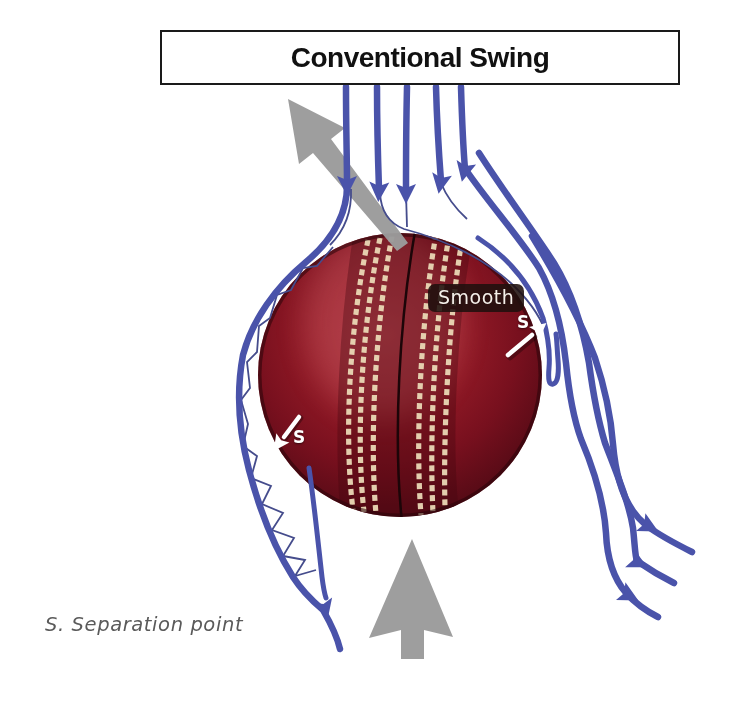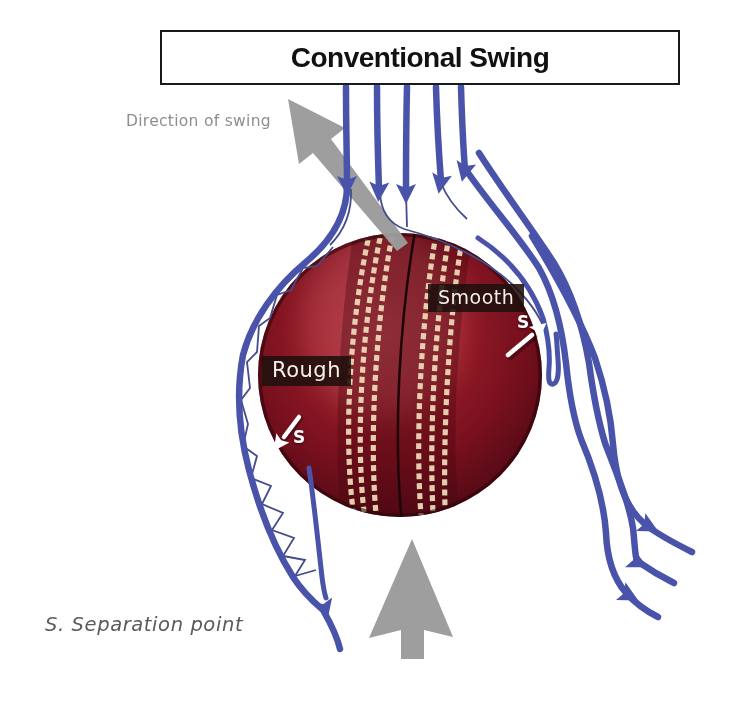--- a/index.html
+++ b/index.html
@@ -18,20 +18,21 @@
     font-weight:bold;font-size:28px;color:#111111;letter-spacing:-0.5px;
   }
   .dir-label{
     position:absolute;left:126px;top:112px;z-index:6;
     font-size:15.5px;color:#8e8e8e;letter-spacing:0.3px;white-space:nowrap;
   }
   .tag{
     position:absolute;z-index:7;background:rgba(31,16,14,0.88);
     color:#f4efe9;padding:2px 10px 4px 10px;white-space:nowrap;
     letter-spacing:0.5px;
+    border-radius:7px;
   }
   .tag.smooth{left:428px;top:284px;font-size:19px;}
   .tag.rough{left:262px;top:356px;font-size:21px;}
   .s-marker{
     position:absolute;z-index:8;color:#ffffff;font-weight:bold;font-size:17px;
     text-shadow:0 1px 2px rgba(0,0,0,0.55);
   }
   .s-marker.right{left:517px;top:312px;}
   .s-marker.left{left:293px;top:427px;}
   .legend{
@@ -127,24 +128,22 @@
       <path d="M300,418 L285,438" stroke="rgba(0,0,0,0.3)" stroke-width="6.5" fill="none"></path>
       <path d="M299,417 L284,437" fill="none"></path>
       <polygon points="11,0 -5,-8 -2,0 -5,8" transform="translate(280,442) rotate(125)" stroke="none"></polygon>
     </g>
   </svg>
 
   <div class="title-box">
     <span>Conventional Swing</span>
   </div>
 
-  <div class="dir-label">Direction of swing</div>
 
   <div class="tag smooth">Smooth</div>
 
-  <div class="tag rough">Rough</div>
 
   <div class="s-marker right">S</div>
 
   <div class="s-marker left">S</div>
 
   <div class="legend">S. Separation point</div>
 </div>
 
 </body></html>

